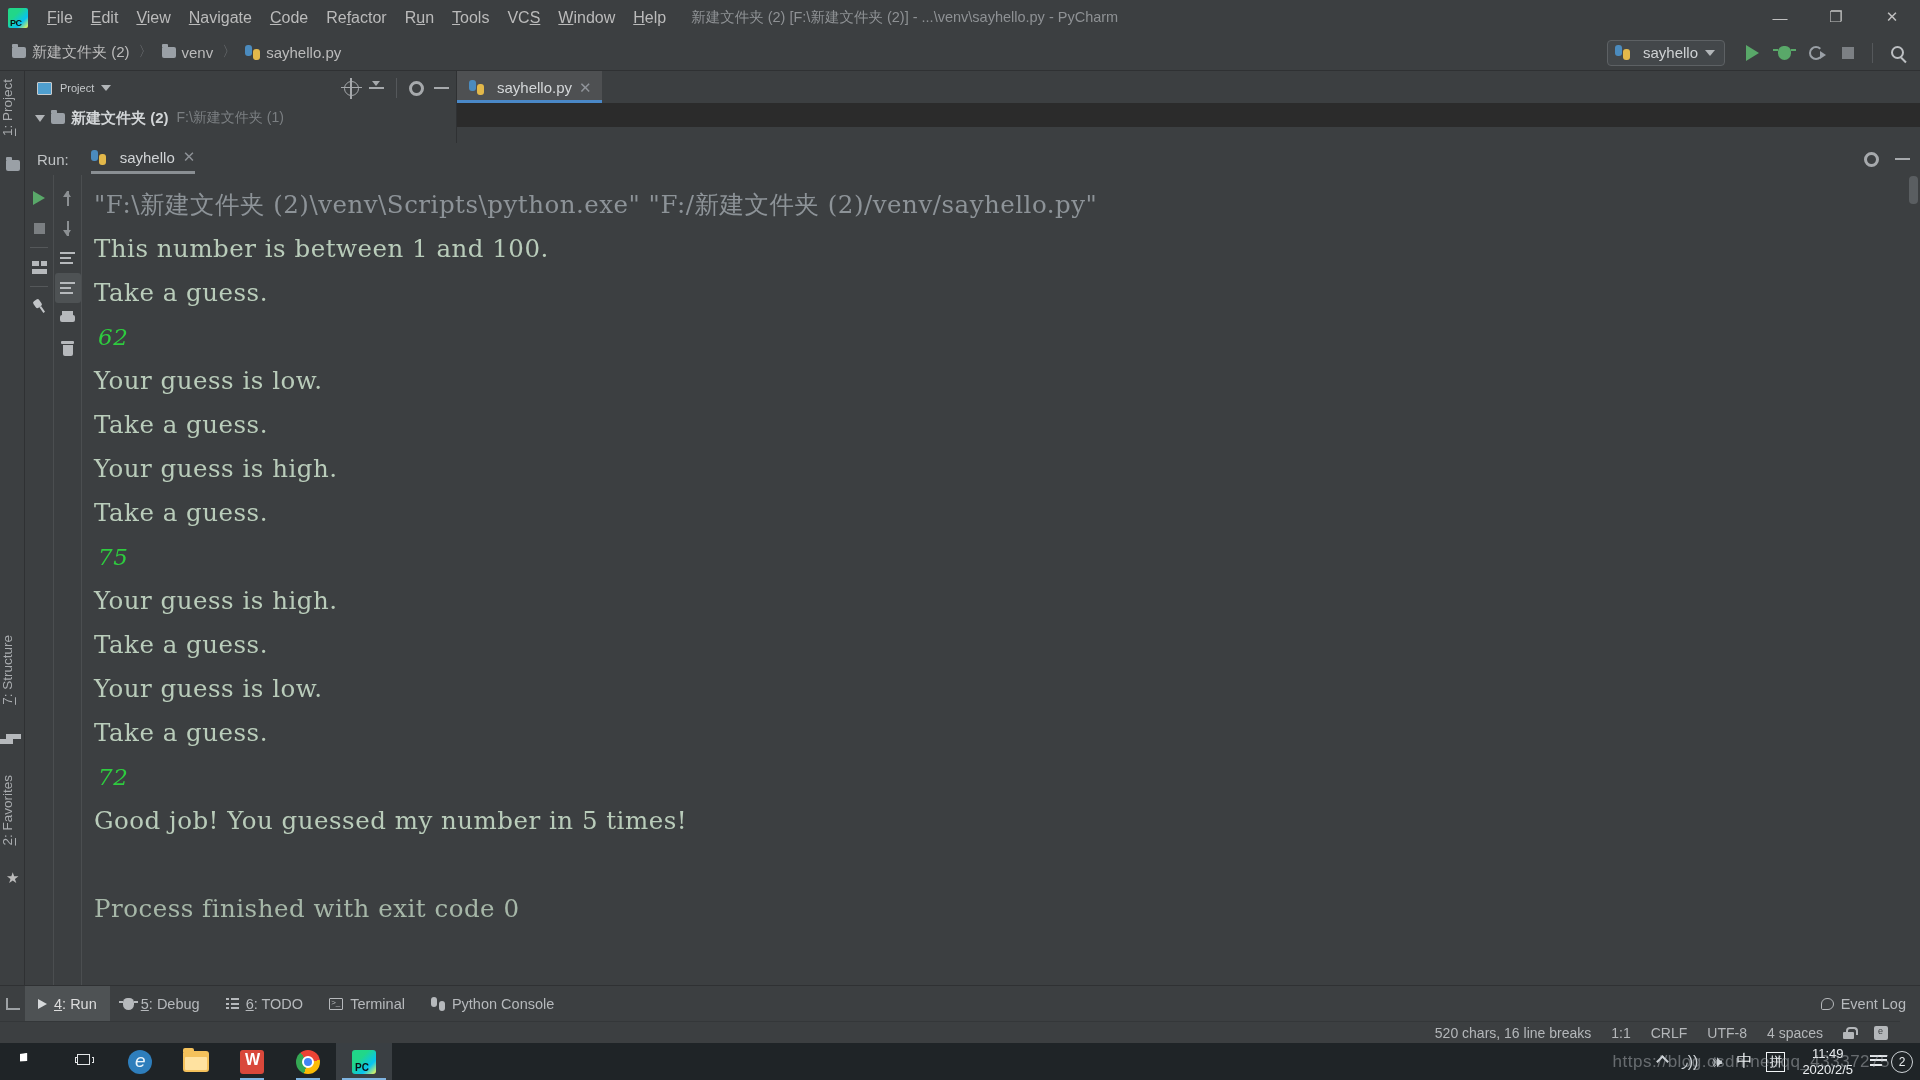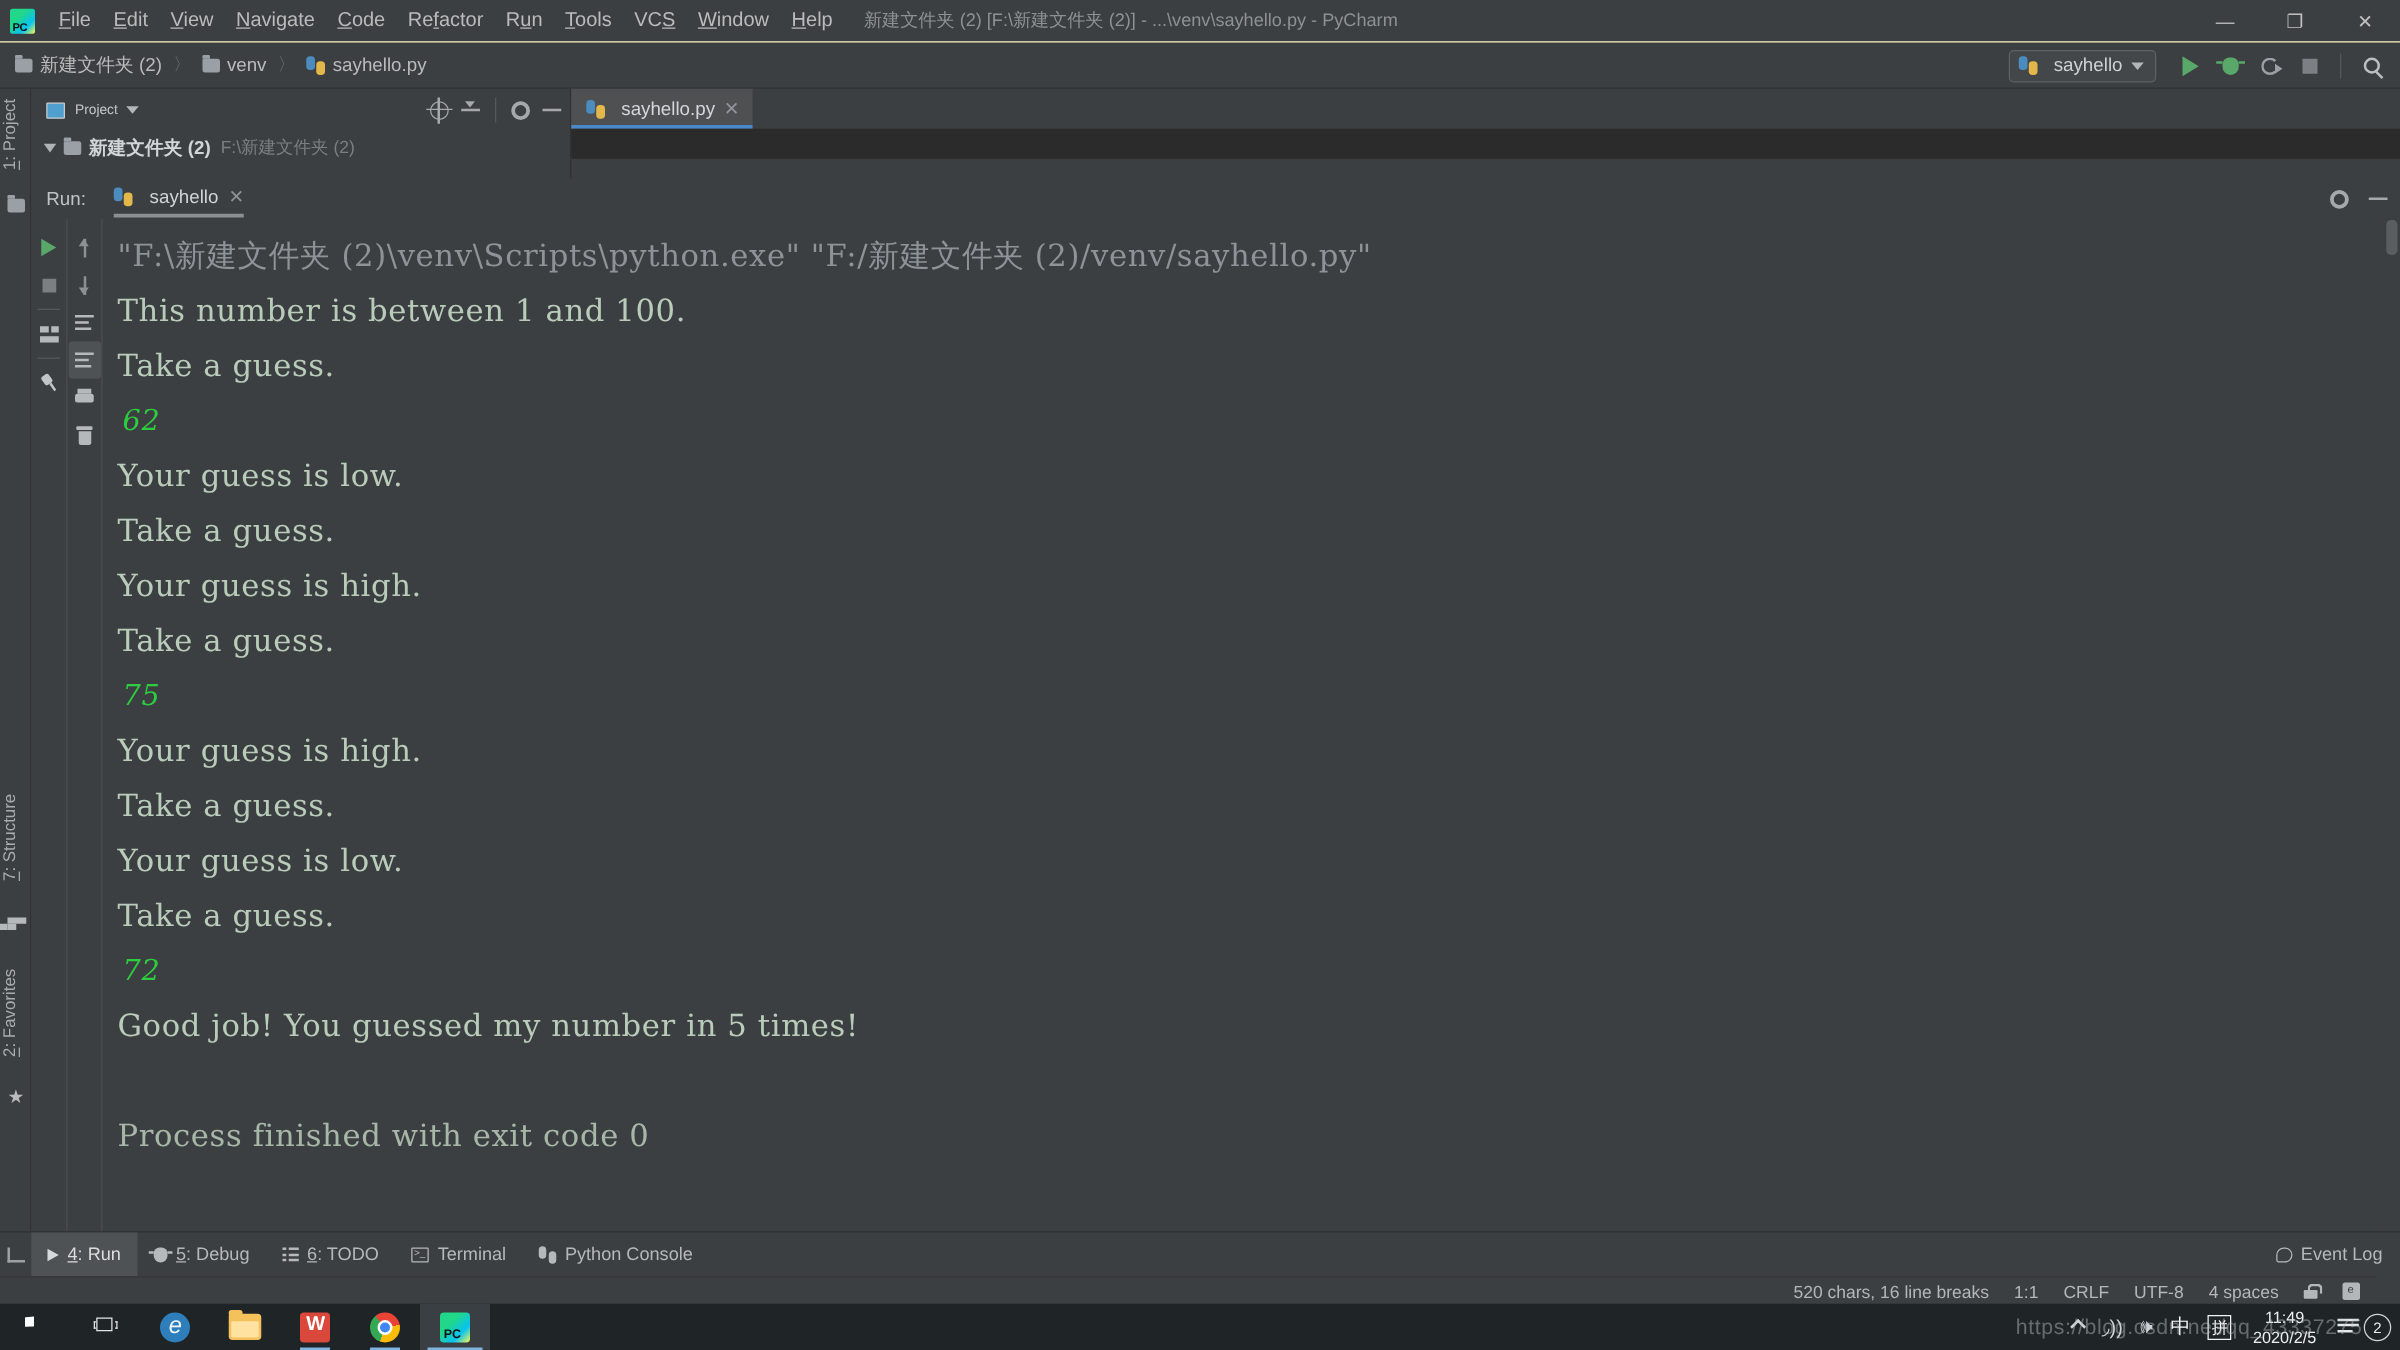--- a/index.html
+++ b/index.html
@@ -9,21 +9,21 @@
     font-family: "Liberation Sans", sans-serif;
     overflow: hidden;
     -webkit-font-smoothing: antialiased;
   }
   .app { position: relative; width: 1920px; height: 1080px; background: #3c3f41; }
 
   
   .titlebar {
     position: absolute; left: 0; top: 0; width: 1920px; height: 38px;
     background: #3c3f41; display: flex; align-items: center;
-    border-bottom: 5px solid #fef9c3;
+    border-bottom: 3px solid #fef9c3;
   }
   .pc-logo {
     width: 20px; height: 20px; margin-left: 8px; margin-right: 10px;
     border-radius: 2px; position: relative; overflow: hidden;
     background: linear-gradient(135deg,#21d789 0%,#21d789 35%,#07c3f2 70%,#fcf84a 100%);
     flex: 0 0 auto;
   }
   .pc-logo::after {
     content: "PC"; position: absolute; left: 2px; bottom: 0px;
     font-size: 9px; font-weight: bold; color: #0c1012; letter-spacing: -0.5px;
@@ -432,21 +432,21 @@
         <span class="ico-collapse"></span>
         <span class="vsep" style="margin:0 2px;"></span>
         <span class="ico-gear"></span>
         <span class="ico-minus"></span>
       </div>
     </div>
     <div class="pp-node">
       <span class="tri-down"></span>
       <span class="ico-folder"></span>
       <span class="node-name">新建文件夹 (2)</span>
-      <span class="node-path">F:\新建文件夹 (2)</span>
+      <span class="node-path">F:\新建文件夹 (1)</span>
     </div>
   </div>
 
   <div class="tabstrip">
     <div class="etab">
       <span class="ico-py"></span>
       <span class="tab-label">sayhello.py</span>
       <span class="tab-x">✕</span>
     </div>
   </div>

